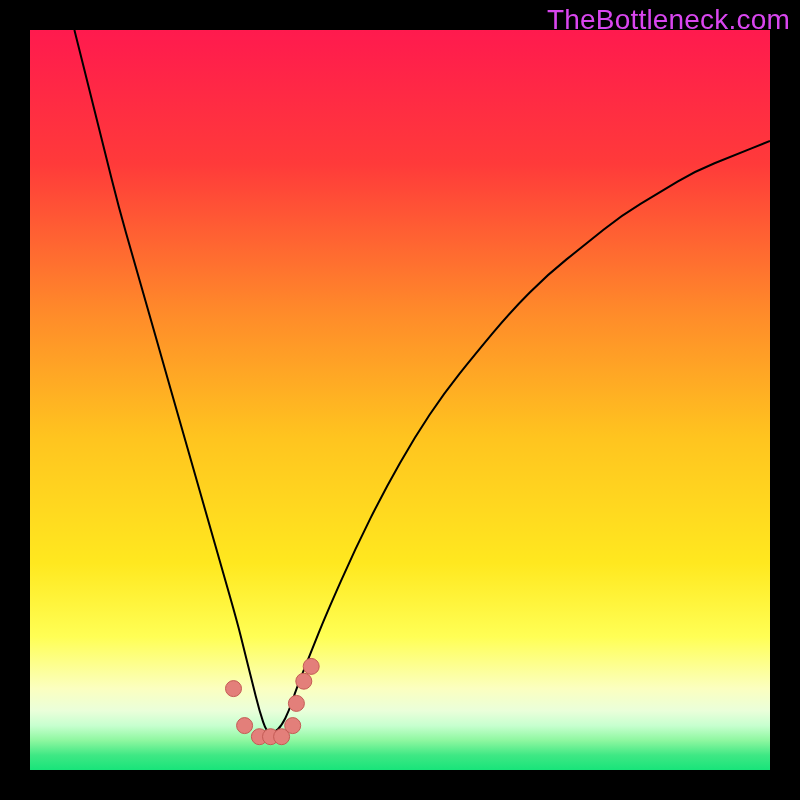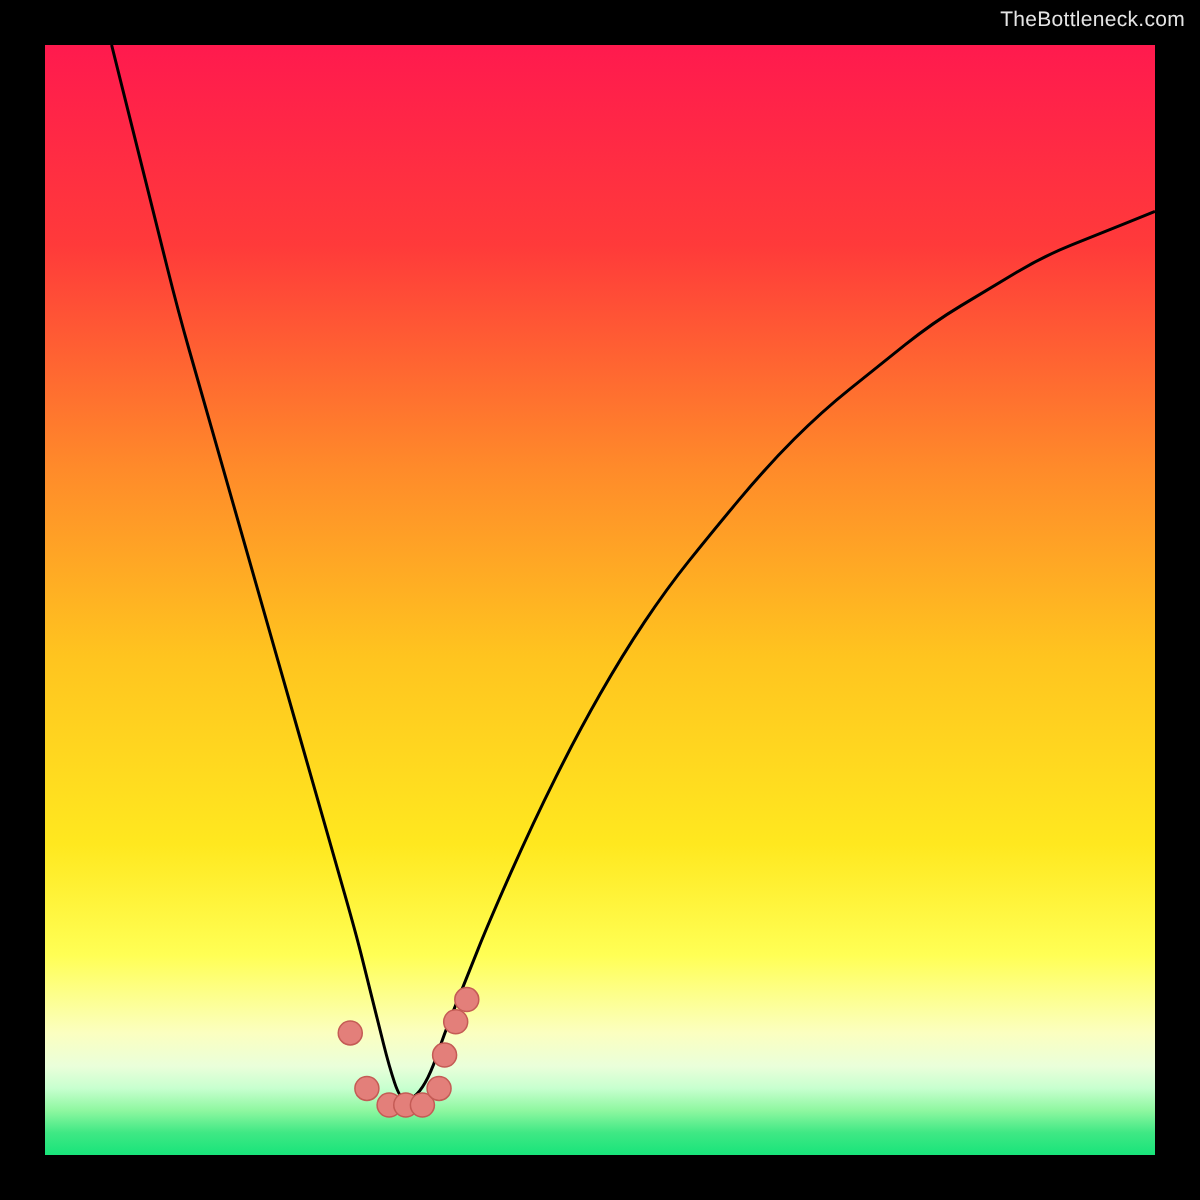--- a/index.html
+++ b/index.html
@@ -36,23 +36,23 @@
     left: 0;
     top: 0;
     width: 740px;
     height: 740px;
   }
   .attribution {
     position: absolute;
     top: 4px;
     right: 10px;
     font-family: Arial, Helvetica, sans-serif;
-    font-size: 14px;
+    font-size: 28px;
     font-weight: 500;
-    color: #e5e5e5;
+    color: #d946ef;
     letter-spacing: 0.2px;
   }
 </style>
 </head>
 <body>
 
 <div class="frame">
 
   <div class="plot-area">
 

